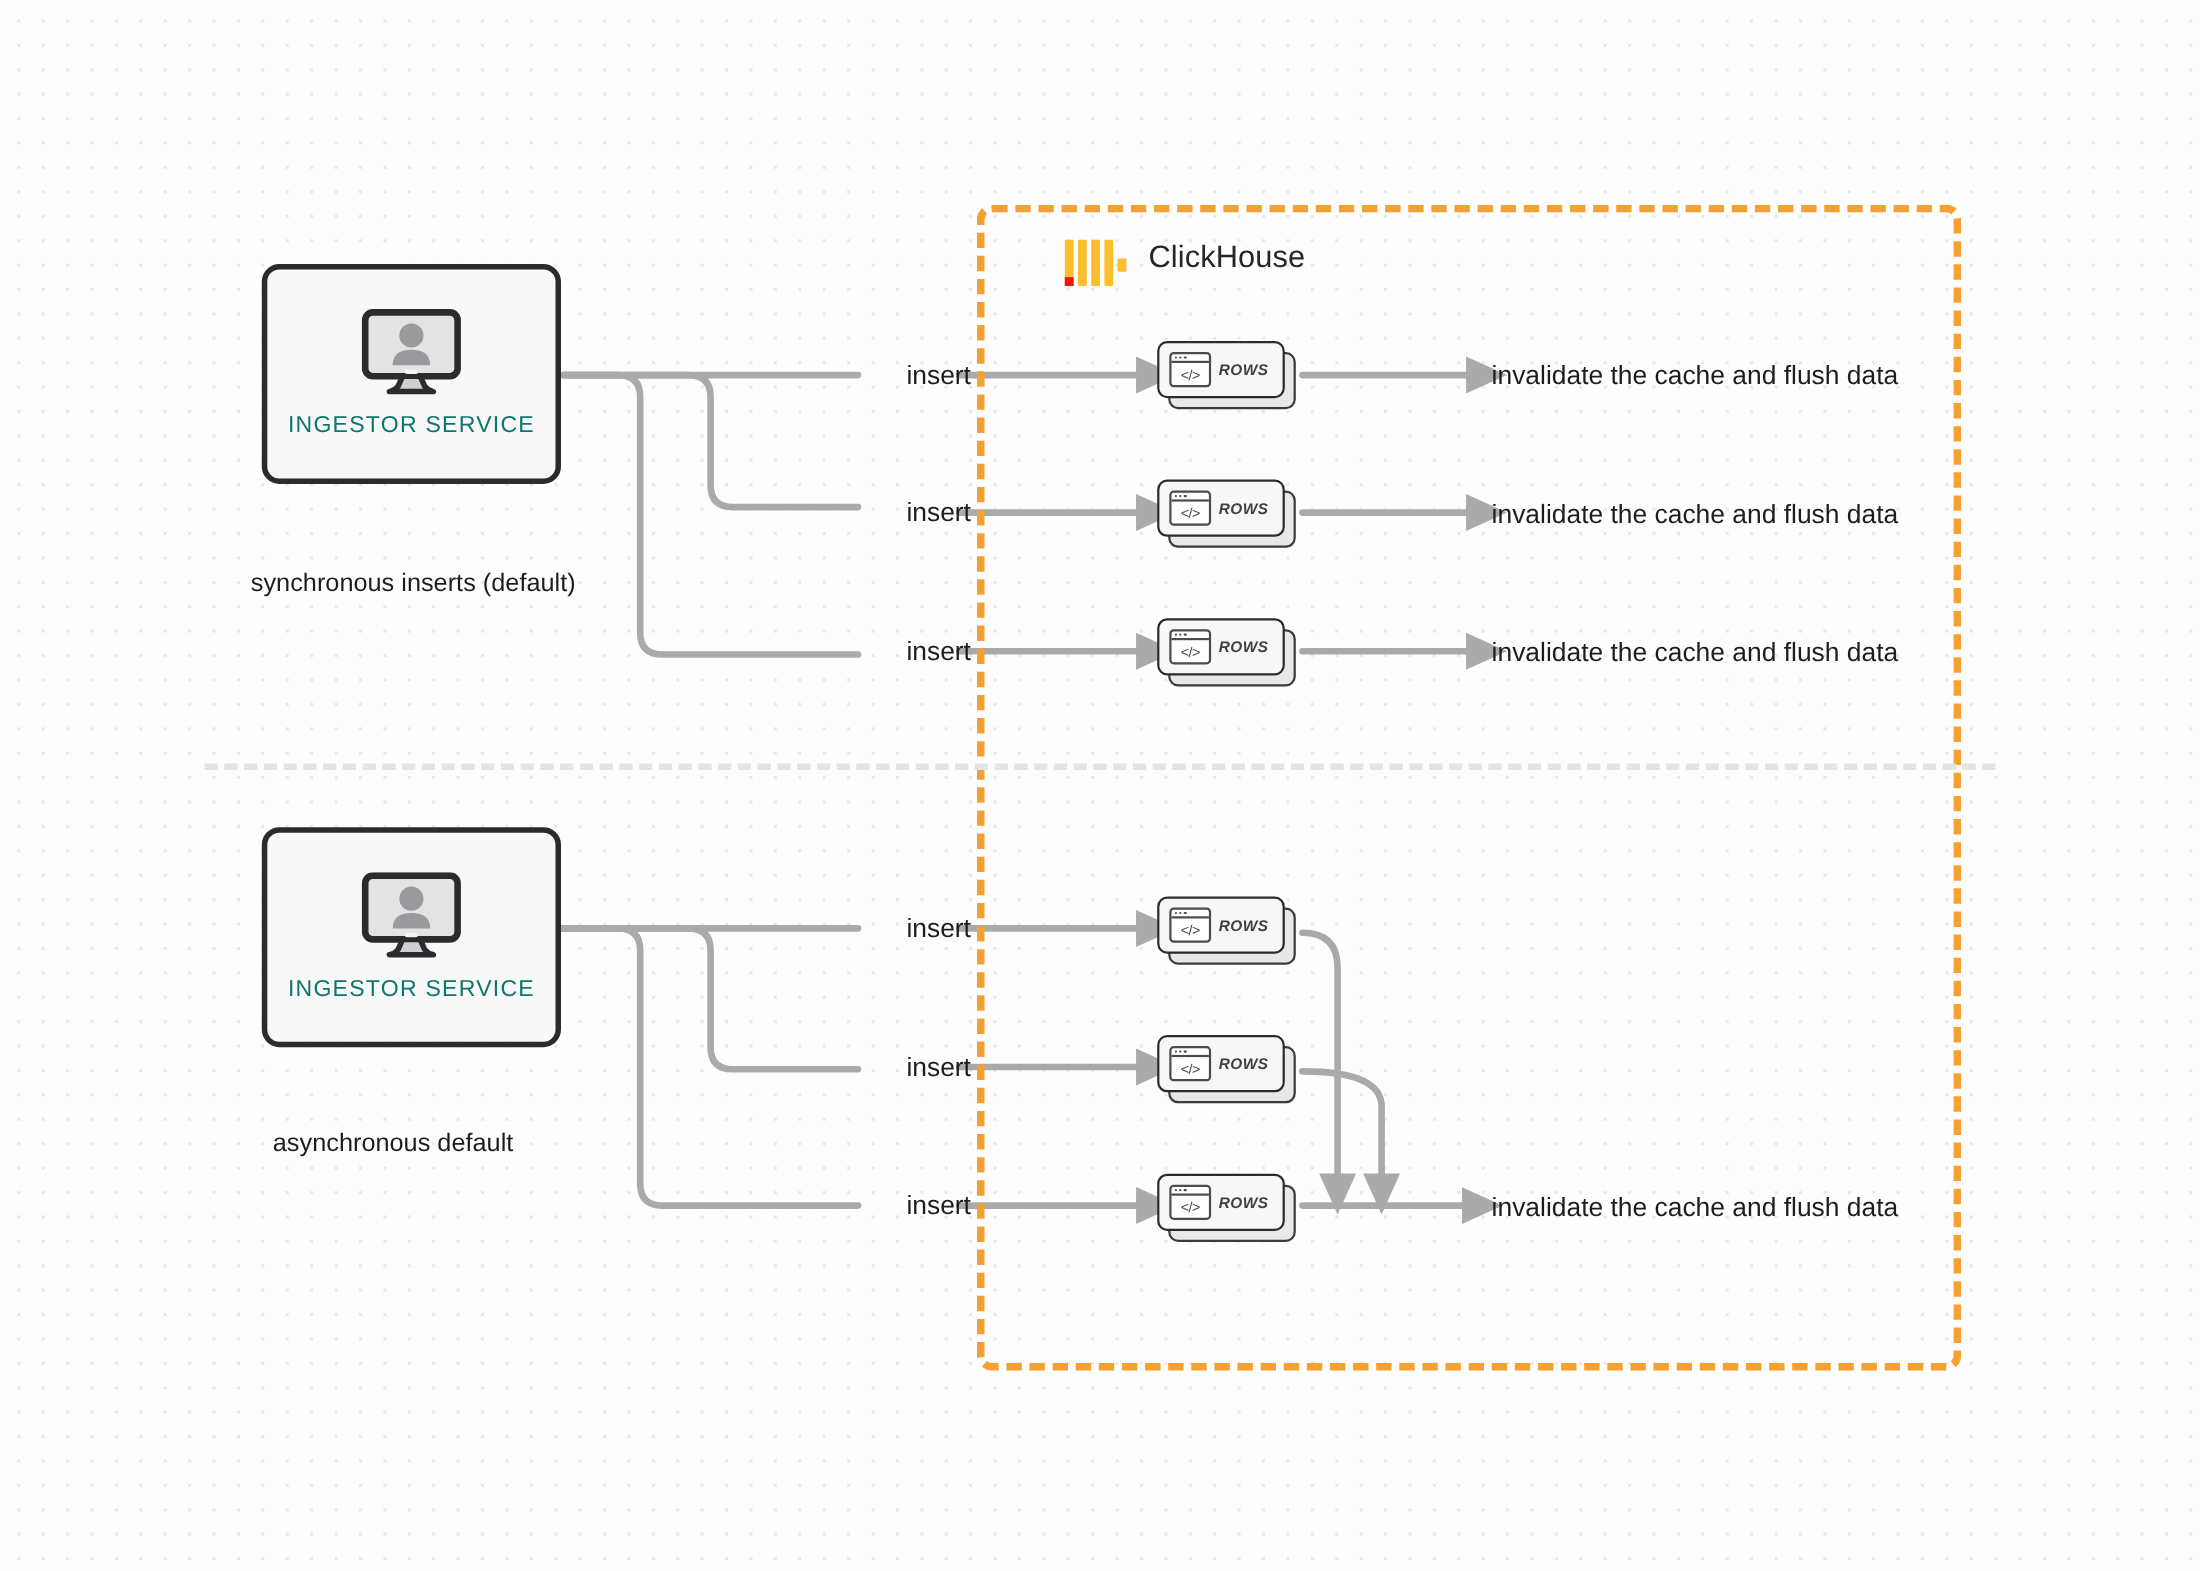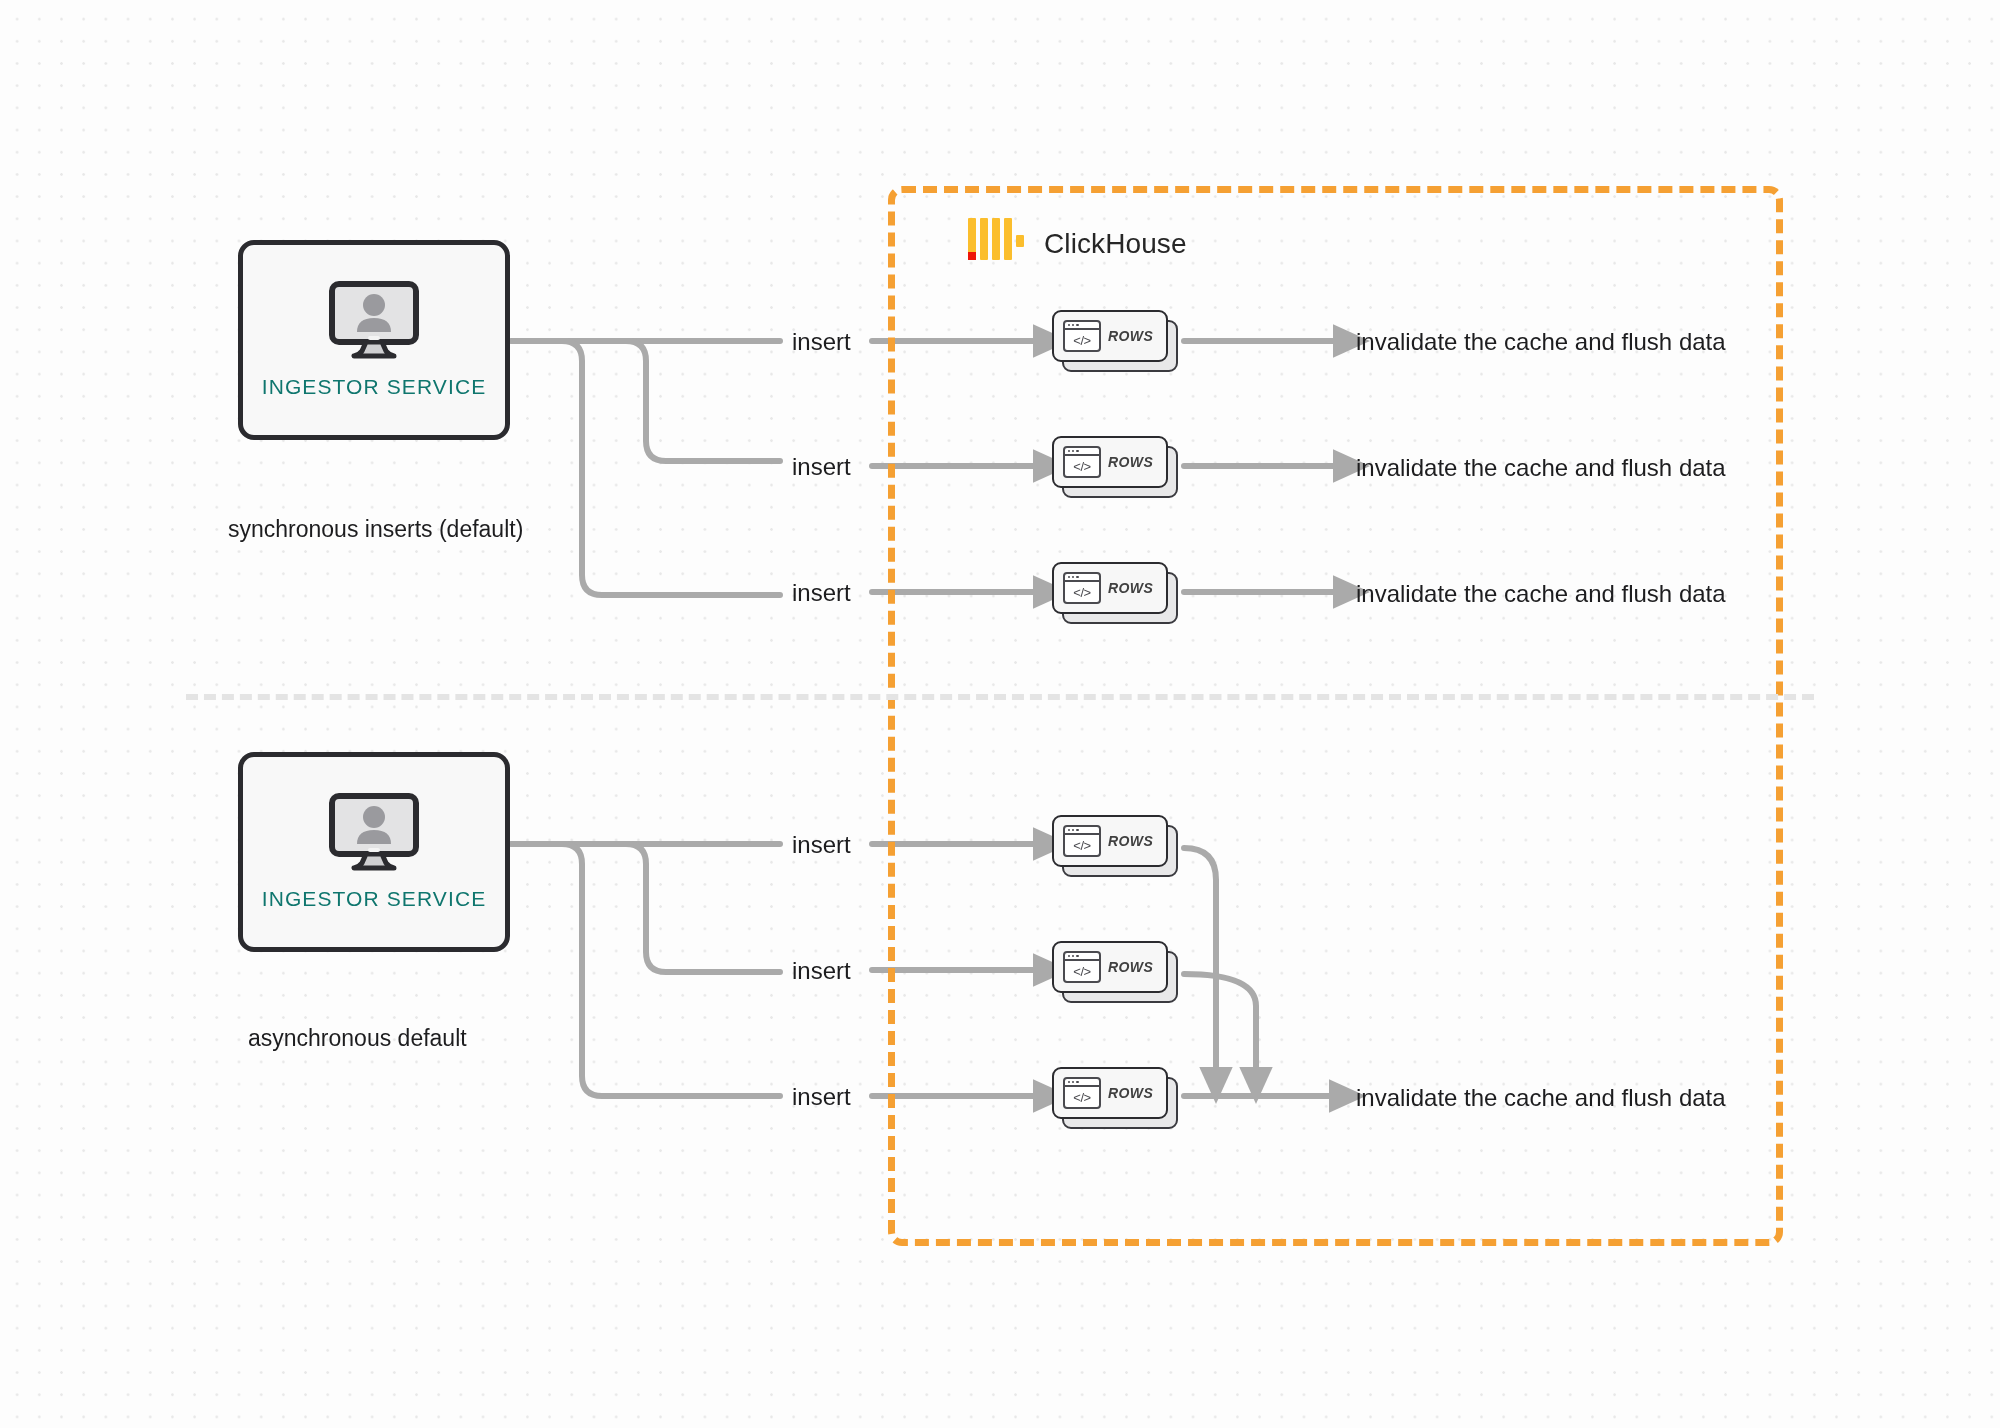--- a/index.html
+++ b/index.html
@@ -37,21 +37,21 @@
     box-sizing: border-box;
     pointer-events: none;
   }
 
   
   .ch-brand {
     position: absolute;
     left: 920px;
     top: 218px;
     display: flex;
-    align-items: flex-end;
+    align-items: flex-start;
     gap: 24px;
     padding-left: 48px;
   }
   .ch-logo {
     position: relative;
     width: 52px;
     height: 42px;
   }
   .ch-logo .bar {
     position: absolute;
@@ -140,20 +140,21 @@
     height: 0;
     border-top: 6px dashed #e4e4e4;
   }
 
   
   .insert-label {
     position: absolute;
     font-size: 24px;
     color: #1d1d1f;
     white-space: nowrap;
+    margin-left: 32px;
   }
 
   
   .rows-card {
     position: absolute;
     width: 126px;
     height: 62px;
   }
   .rows-card .back {
     position: absolute;

